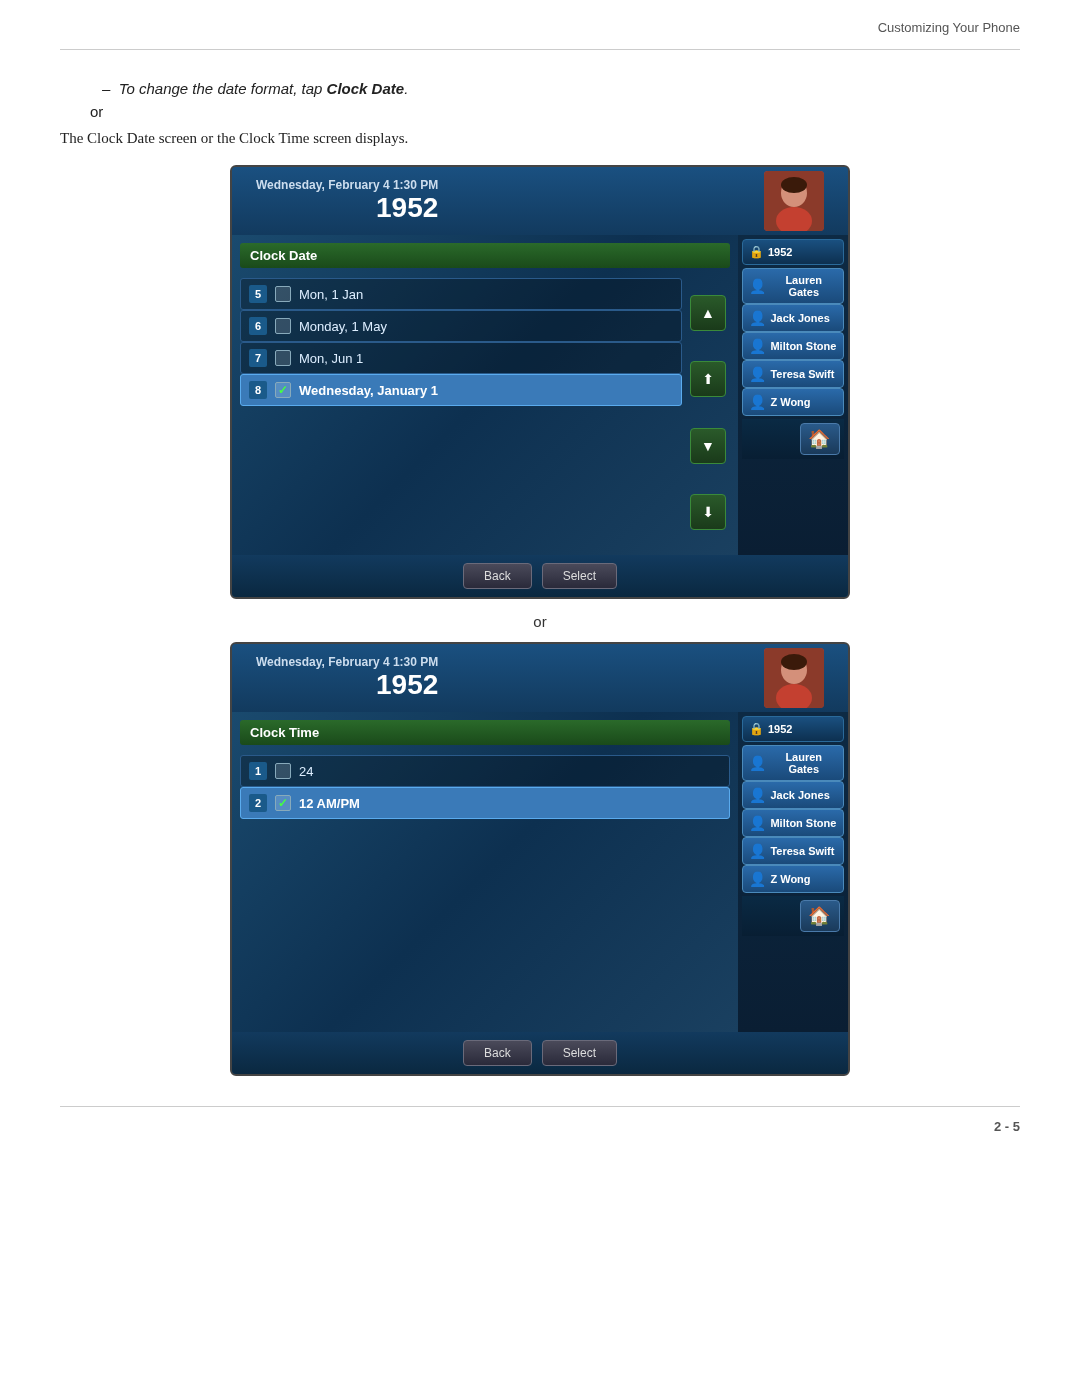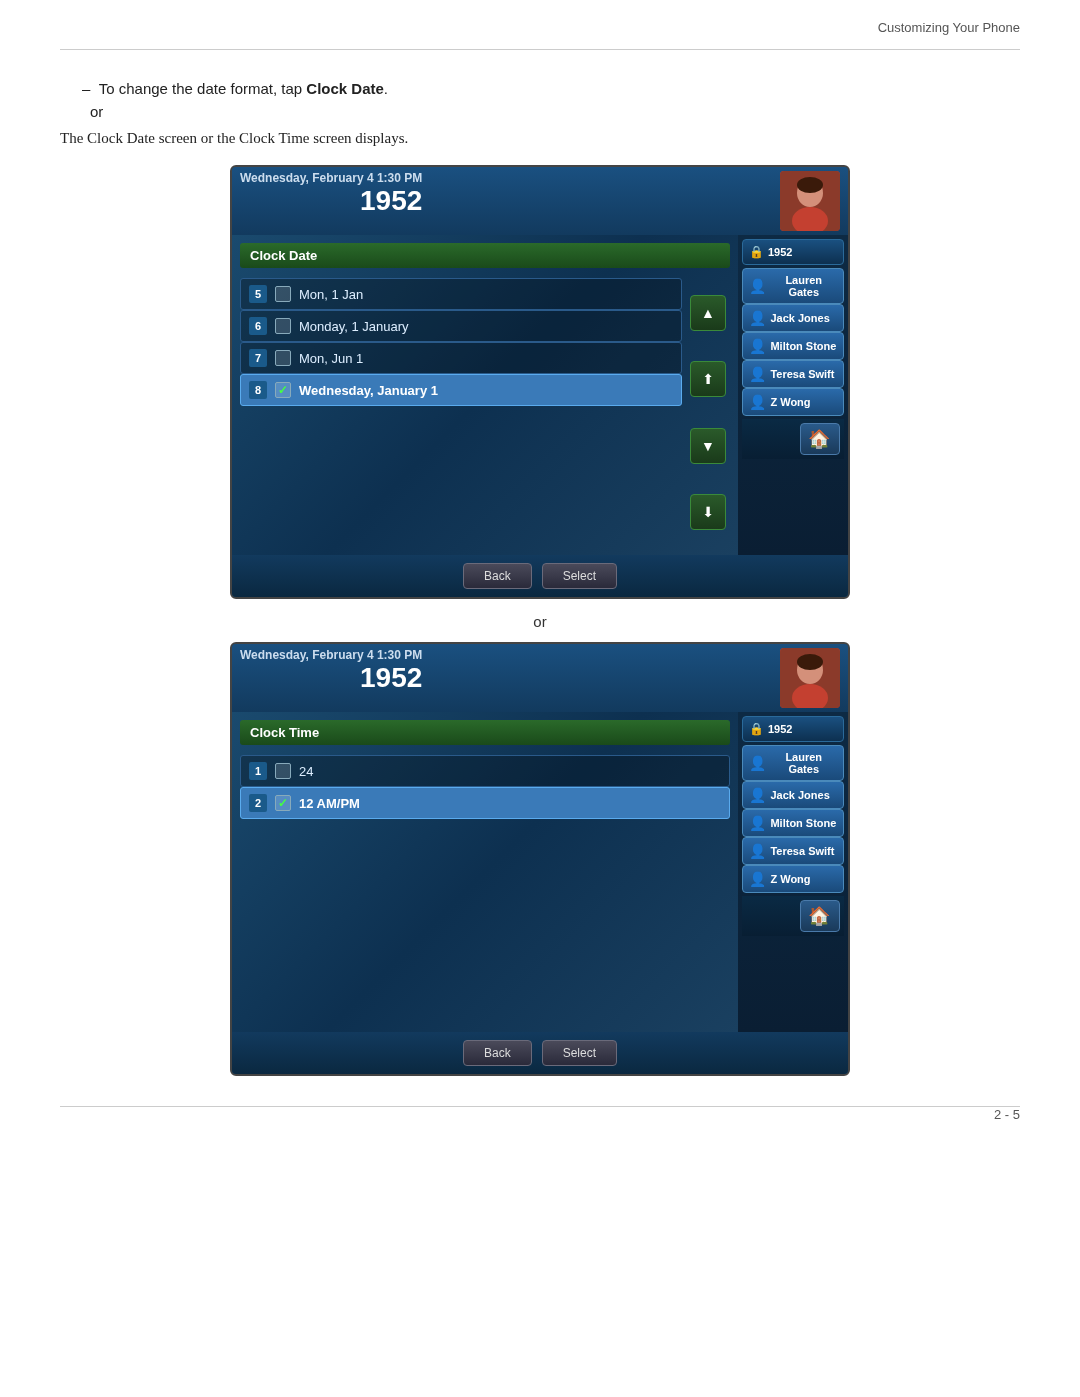--- a/index.html
+++ b/index.html
@@ -25,23 +25,24 @@
     }
     .step-number {
       font-weight: bold;
       font-size: 15px;
     }
     .step-text {
       font-size: 15px;
       margin-bottom: 8px;
     }
     .dash-item {
-      margin-left: 22px;
+      margin-left: 42px;
       margin-bottom: 4px;
       font-size: 15px;
+      font-style: italic;
     }
     .or-text {
       margin: 6px 0 6px 30px;
       font-size: 15px;
     }
     .screen-caption {
       margin: 10px 0 14px 0;
       font-size: 15px;
       font-family: Liberation Serif, serif;
     }
@@ -240,27 +241,28 @@
       font-size: 15px;
       margin: 12px 0;
       color: #333;
     }
     .page-footer {
       text-align: right;
       color: #555;
       font-size: 13px;
       margin-top: 30px;
       border-top: 1px solid #ccc;
-      padding-top: 0;
+      padding-top: 12px;
+      font-weight: bold;
     }
     .screen-header-top {
       display: flex;
       justify-content: space-between;
-      align-items: flex-start;
-      padding: 4px 8px;
+      align-items: center;
+      padding: 4px 24px;
       background: linear-gradient(180deg, #1a5080 0%, #123a5e 100%);
       gap: 45px;
     }
     .header-left-info {
       display: flex;
       flex-direction: column;
     }
     .main-and-arrows {
       display: flex;
       gap: 4px;
@@ -313,21 +315,21 @@
 
           <div id="s1-options">
               <div class="date-option-row">
     <span class="option-num">5</span>
     <span class="option-checkbox"></span>
     <span>Mon, 1 Jan</span>
   </div>
               <div class="date-option-row">
     <span class="option-num">6</span>
     <span class="option-checkbox"></span>
-    <span>Monday, 1 January</span>
+    <span>Monday, 1 May</span>
   </div>
               <div class="date-option-row">
     <span class="option-num">7</span>
     <span class="option-checkbox"></span>
     <span>Mon, Jun 1</span>
   </div>
               <div class="date-option-row selected">
     <span class="option-num">8</span>
     <span class="option-checkbox">✓</span>
     <span>Wednesday, January 1</span>

